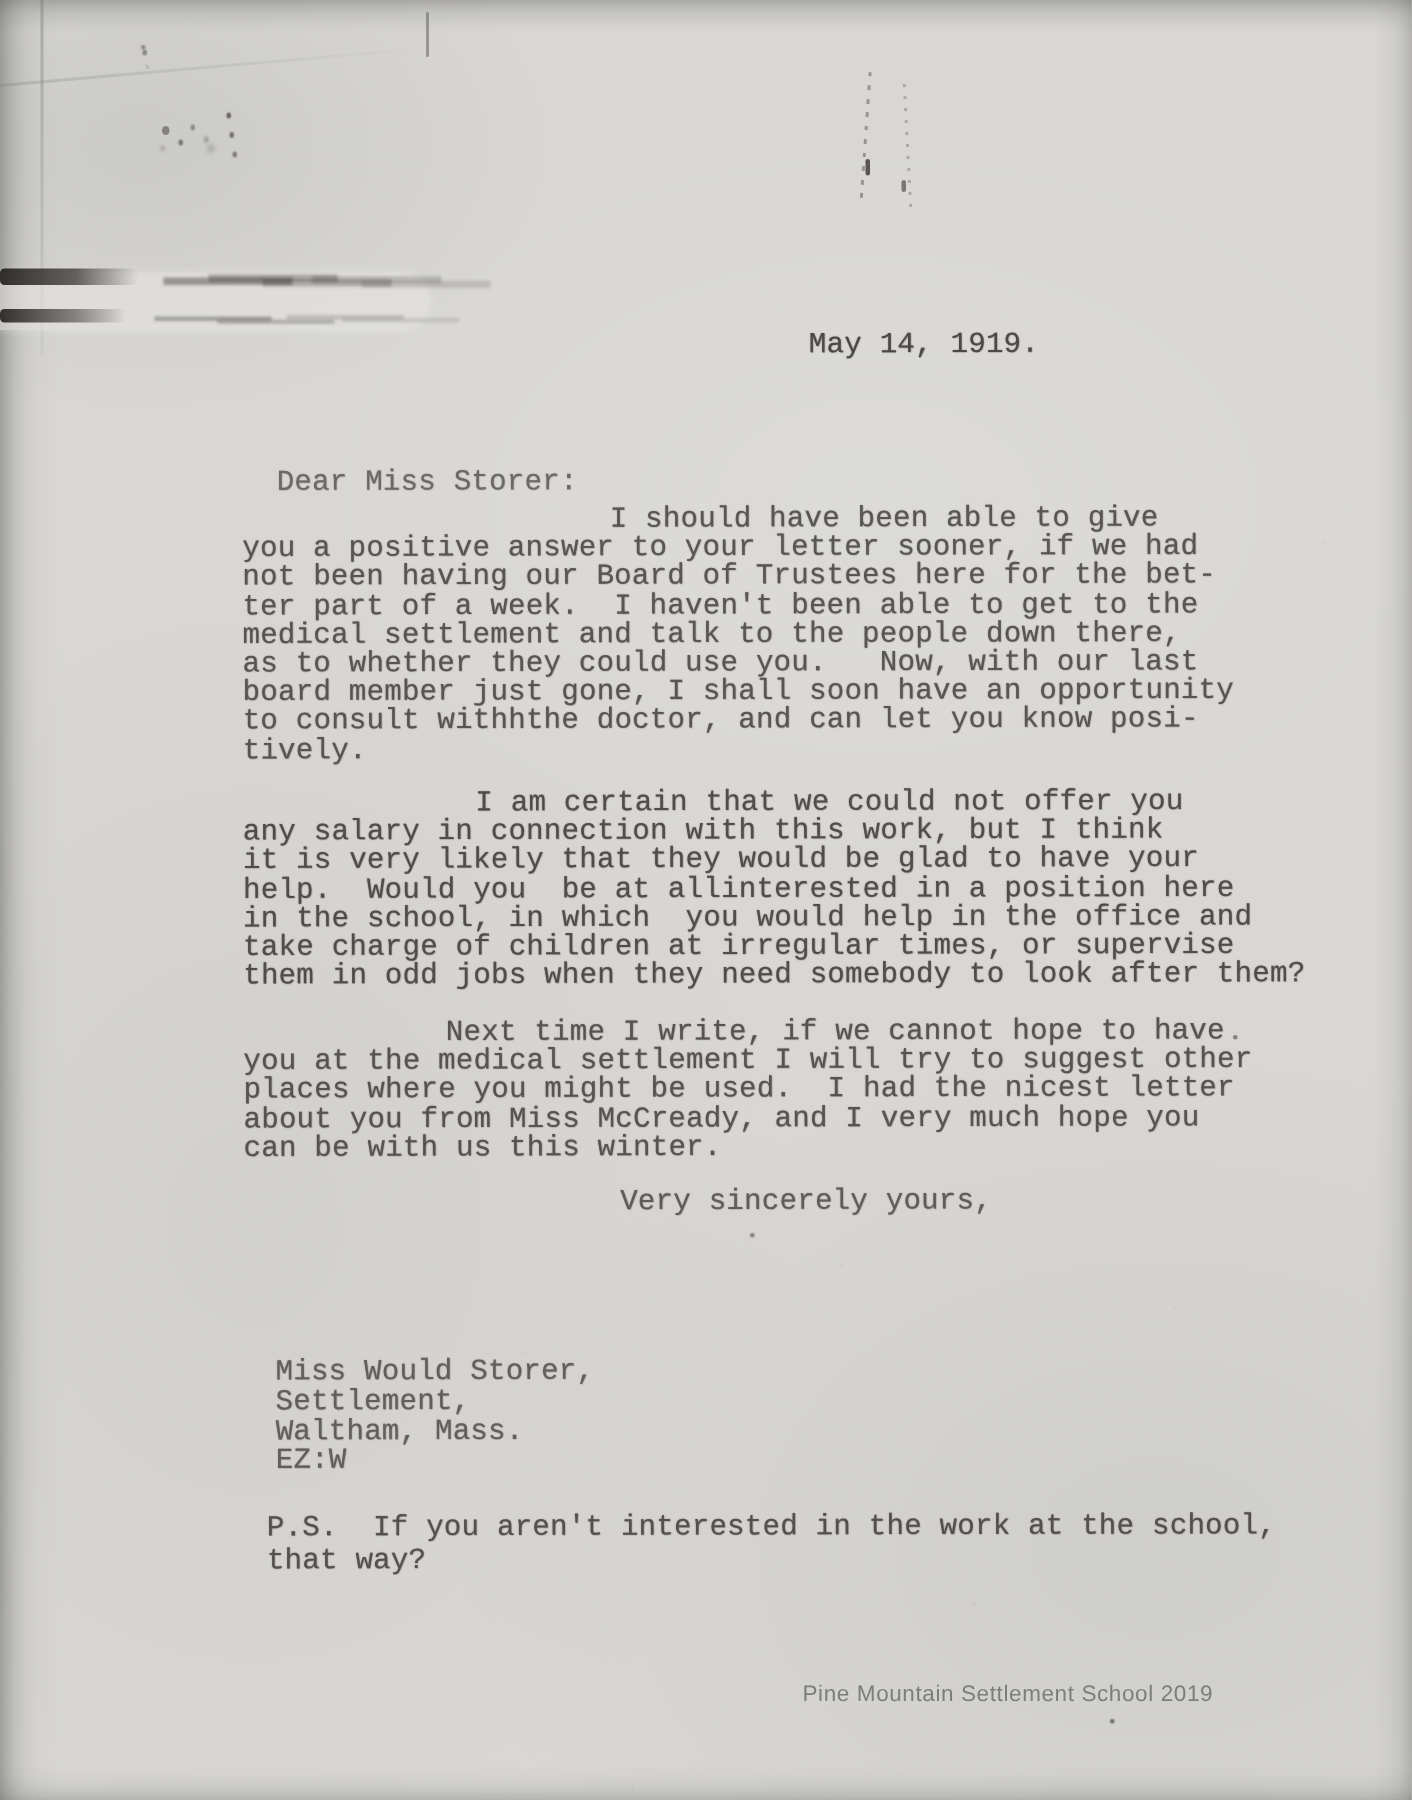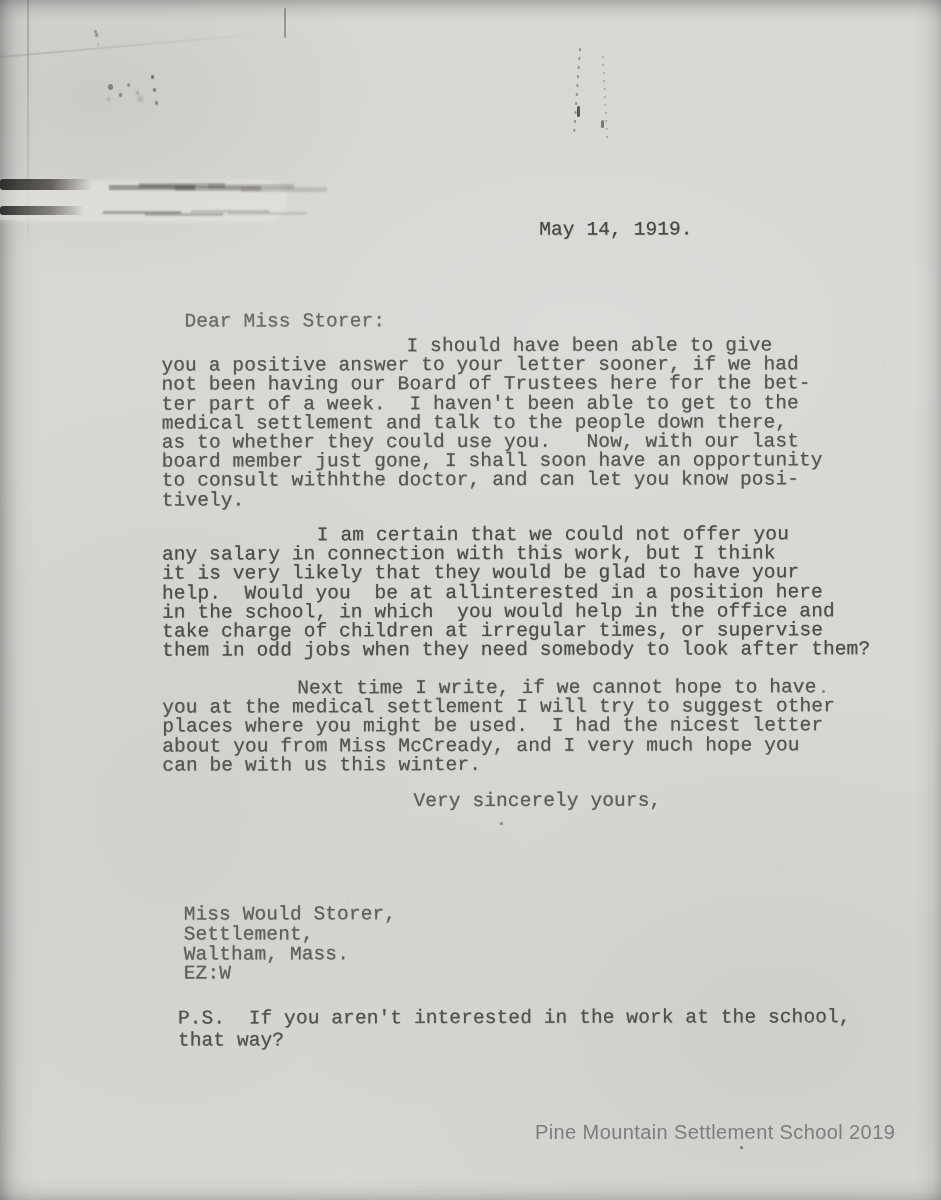--- a/index.html
+++ b/index.html
@@ -55,21 +55,21 @@
   .para-2 .tline:first-child { padding-left: 155px; }
   .para-3 .tline:first-child { padding-left: 135px; }
   .closing        { left: 413px; top: 792px; opacity: 0.80; }
   .recipient      { left: 183px; top: 905px; line-height: 19.8px; opacity: 0.78; }
   .postscript     { left: 146px; top: 1008px; line-height: 21.5px; opacity: 0.88; margin-left: 31px; }
 
   .watermark {
     position: absolute;
     left: 535px; top: 1121px;
     font-family: "Liberation Sans", sans-serif;
-    font-size: 20px;
+    font-size: 15px;
     letter-spacing: 0.4px;
     color: rgba(104,104,104,0.80);
   }
 
   
   .artifact { position: absolute; pointer-events: none; }
 
   .crease-v {
     left: 27px; top: 0; width: 2px; height: 238px;
     background: linear-gradient(180deg, rgba(108,108,106,0.38), rgba(108,108,106,0.06));

